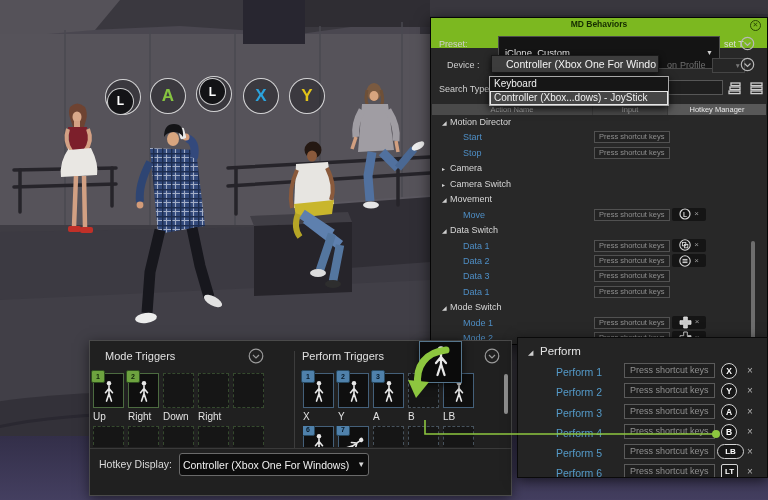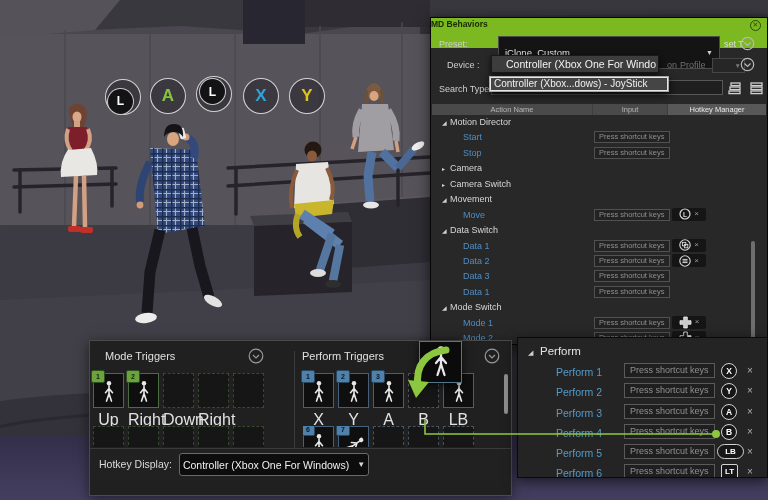--- a/index.html
+++ b/index.html
@@ -16,21 +16,21 @@
        border:1.6px solid rgba(240,240,240,.85);background:rgba(26,26,30,.45);
        display:flex;align-items:center;justify-content:center;}
   .ovl .face{font-size:17px;font-weight:bold;}
   .ovl .stick{width:25px;height:25px;border-radius:50%;background:rgba(14,14,17,.88);
        border:1.4px solid rgba(245,245,245,.8);display:flex;align-items:center;justify-content:center;
        color:#fff;font-size:12px;font-weight:bold;position:relative;}
   
   #md{left:430px;top:17px;width:338px;height:328px;z-index:5;background:#282828;
       border:1px solid #050505;box-sizing:border-box;box-shadow:0 3px 14px rgba(0,0,0,.6);}
   #md-title{left:0;top:0;right:0;height:30px;background:#7cb820;color:#152b00;
-      font-size:8.5px;font-weight:bold;line-height:13px;}
+      font-size:8.5px;font-weight:bold;text-align:center;line-height:13px;}
   #md-close{right:6px;top:2px;width:9px;height:9px;border:1px solid #2c4a05;border-radius:50%;
       color:#2c4a05;font-size:7px;line-height:8px;text-align:center;}
   #md-body{left:0;top:13px;right:0;bottom:0;}
   .flabel{color:#cfcfcf;font-size:9px;}
   .fselect{background:#141414;border:1px solid #4c4c4c;color:#e8e8e8;font-size:9.5px;
       display:flex;align-items:center;padding:0 6px;box-sizing:border-box;}
   .fselect .arr{margin-left:auto;color:#cfcfcf;font-size:7px;}
   #preset-label{left:8px;top:8px;}
   #preset-select{left:67px;top:5px;width:222px;height:33px;}
   #preset-side{left:293px;top:8px;color:#dcdcdc;font-size:9px;}
@@ -90,21 +90,21 @@
   .slot.m-empty{border:1px dashed #35492e;background:#161616;}
   .slot.p-filled{border:1px solid #44607a;}
   .slot.p-empty{border:1px dashed #46525c;background:#161616;}
   .badge{position:absolute;left:-3px;top:-4px;width:12px;height:11px;border-radius:2px;
       font-size:7px;font-weight:bold;text-align:center;line-height:11px;z-index:2;}
   .badge.g{background:#6da33f;border:1px solid #2e4f1f;color:#10240a;}
   .badge.b{background:#4f81ab;border:1px solid #27485f;color:#081a28;}
   .person{width:14px;height:26px;margin-bottom:2px;}
   .labrow{display:flex;gap:4px;} 
   #mlabels{left:3px;top:70px;} #plabels{left:213px;top:70px;}
-  .slotlab{width:31px;text-align:center;color:#e2e2e2;font-size:16px;}
+  .slotlab{width:31px;color:#e2e2e2;font-size:10px;}
   #p-scroll{left:414px;top:33px;width:4px;height:40px;background:#8d8d8d;border-radius:2px;}
   #hk-row{left:0;right:0;top:107px;height:31px;background:#212121;border-top:1px solid #3a3a3a;z-index:5;}
   #hk-label{left:9px;top:9px;color:#dadada;font-size:10.5px;}
   #hk-select{left:89px;top:4px;width:190px;height:23px;background:#0d0d0d;
       border:1.5px solid #6a6a6a;border-radius:3px;color:#f0f0f0;font-size:10.5px;
       display:flex;align-items:center;justify-content:center;gap:8px;box-sizing:border-box;}
   #hk-select .arr{color:#d8d8d8;font-size:8px;}
   
   #dragthumb{left:419px;top:341px;width:43px;height:42px;z-index:9;background:#0b0b0b;
       border:1.5px solid #55758c;box-sizing:border-box;display:flex;align-items:center;
@@ -302,20 +302,21 @@
     <span id="treeico2" class="abs treeico">
       <svg width="14" height="13">
           <g fill="none" stroke="#cfcfcf" stroke-width="1.3">
             <rect x="1" y="1" width="11" height="2.6"></rect>
             <rect x="1" y="5" width="11" height="2.6"></rect>
             <rect x="1" y="9" width="11" height="2.6"></rect>
           </g>
         </svg>
     </span>
     <div id="dropdown-list" class="abs">
+      <div class="dd-opt">Keyboard</div>
       <div class="dd-opt sel">Controller (Xbox...dows) - JoyStick</div>
     </div>
     <div id="md-header" class="abs">
       <div id="hc1" class="hcell">Action Name</div>
       <div id="hc2" class="hcell">Input</div>
       <div id="hc3" class="hcell">Hotkey Manager</div>
     </div>
     <div id="md-tree" class="abs">
         <div class="md-row">
           <span class="md-label grp"><i class="tri">◢</i>Motion Director</span>

